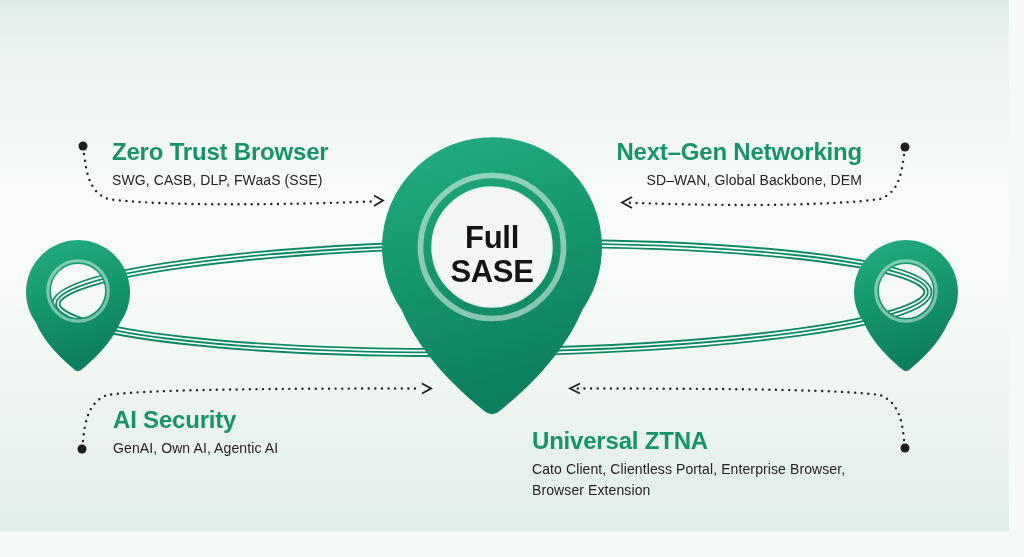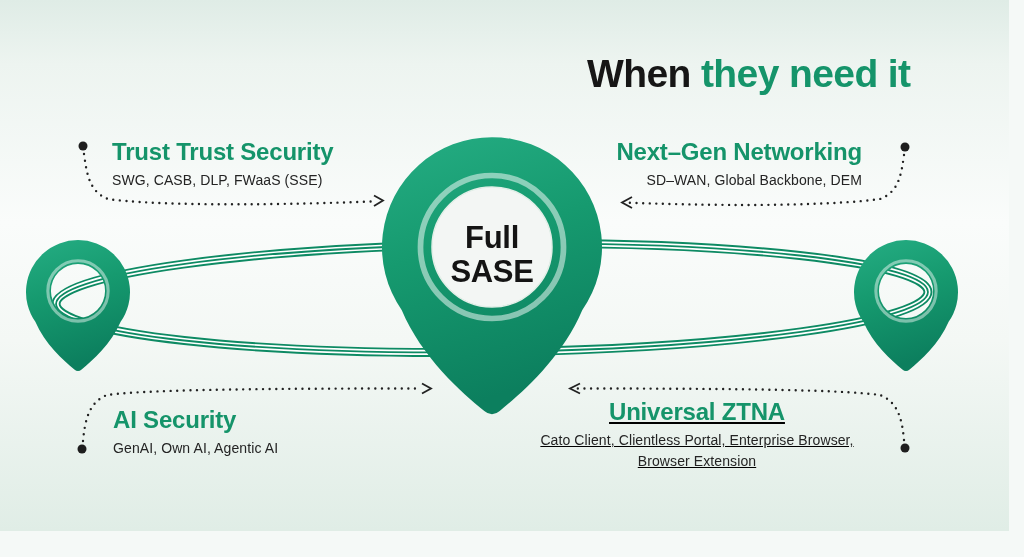--- a/index.html
+++ b/index.html
@@ -23,38 +23,37 @@
   .quad{position:absolute;white-space:nowrap;}
   .quad .q-title{
     font-size:24px;font-weight:700;color:#15946a;letter-spacing:-0.2px;line-height:26px;
   }
   .quad .q-items{
     font-size:14px;color:#242424;line-height:21px;margin-top:5px;letter-spacing:0.1px;
   }
   .quad-top-left{left:112px;top:139px;text-align:left;}
   .quad-top-right{right:147px;top:139px;text-align:right;}
   .quad-bottom-left{left:113px;top:407px;text-align:left;}
-  .quad-bottom-right{right:147px;top:399px;text-align:center;text-decoration:underline;}
+  .quad-bottom-right{right:147px;top:428px;text-align:left;}
   .quad-bottom-right .q-items{white-space:normal;width:330px;}
   .diagram-svg{position:absolute;left:0;top:0;}
   .full-sase-label{
     position:absolute;left:412px;top:221px;width:160px;
     text-align:center;font-size:31px;font-weight:700;color:#141414;
     line-height:34px;letter-spacing:-0.3px;white-space:pre-line;
   }
 </style>
 </head>
 <body>
 
 <div class="stage">
 
-  <div class="headline headline-right"><span>When </span><span class="hl">they need it</span></div>
 
   <div class="quad quad-top-left">
-    <div class="q-title">Trust Trust Security</div>
+    <div class="q-title">Zero Trust Browser</div>
     <div class="q-items">SWG, CASB, DLP, FWaaS (SSE)</div>
   </div>
   <div class="quad quad-bottom-left">
     <div class="q-title">AI Security</div>
     <div class="q-items">GenAI, Own AI, Agentic AI</div>
   </div>
   <div class="quad quad-top-right">
     <div class="q-title">Next–Gen Networking</div>
     <div class="q-items">SD–WAN, Global Backbone, DEM</div>
   </div>

